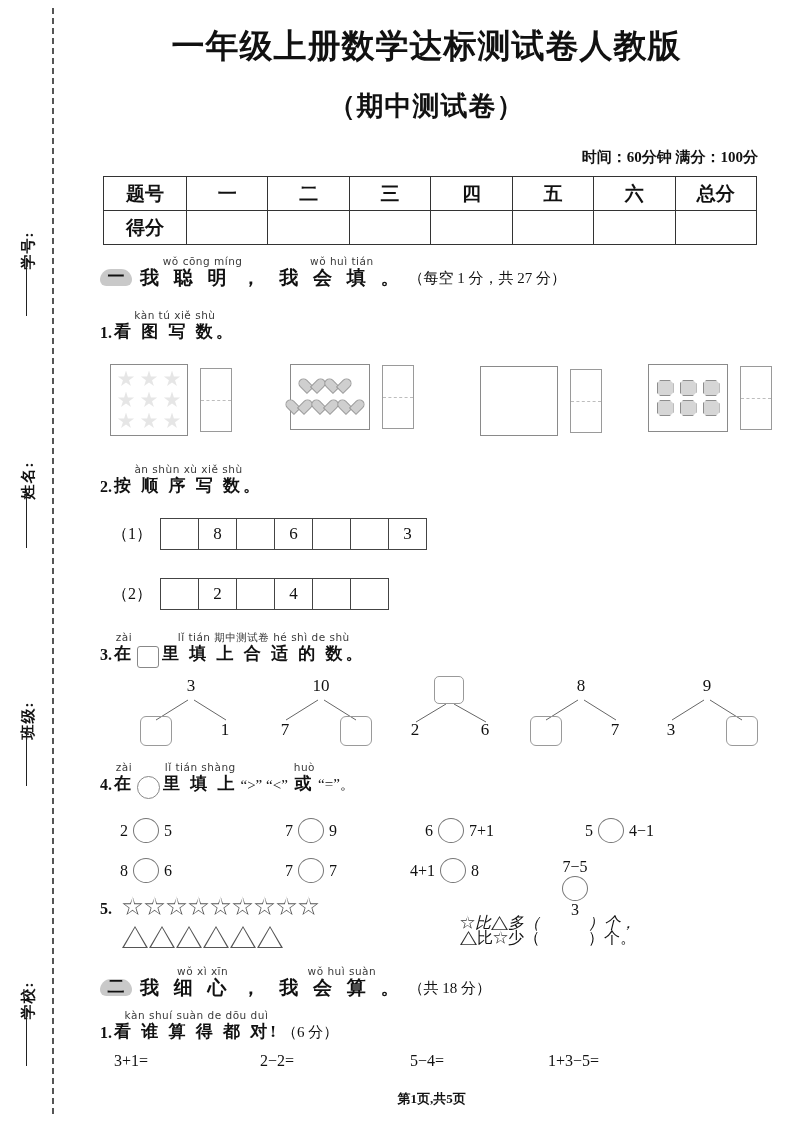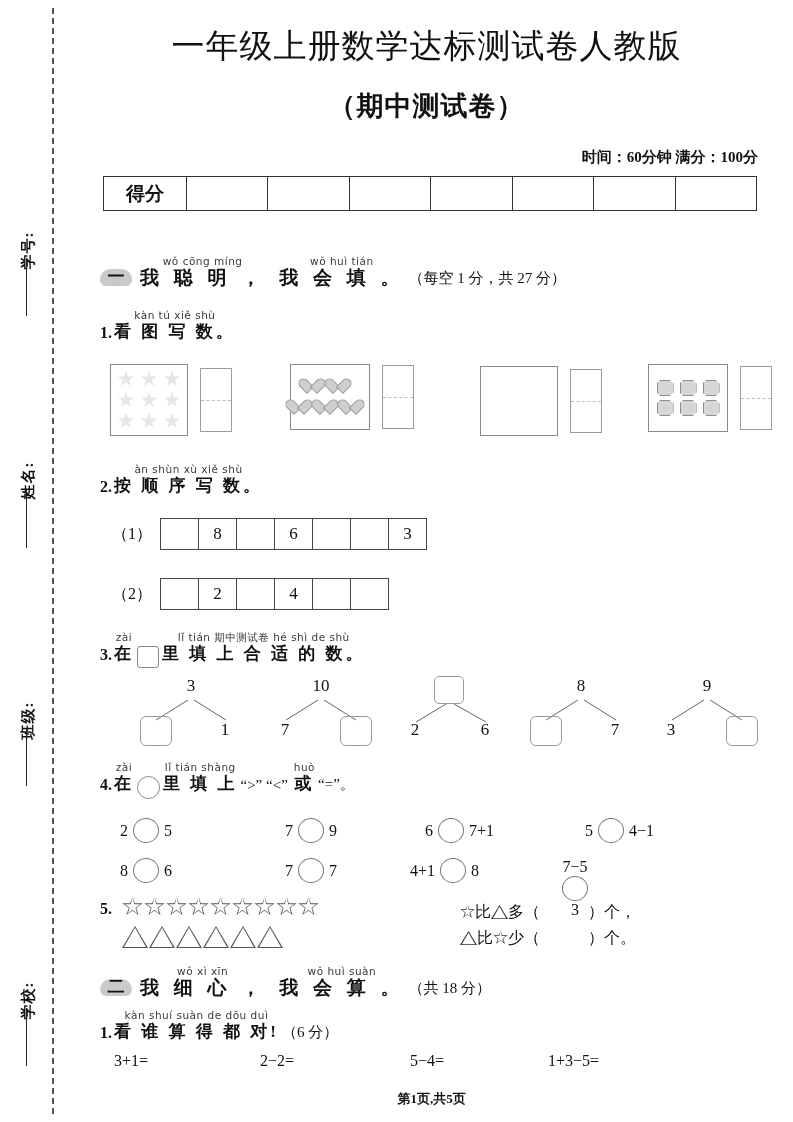--- a/index.html
+++ b/index.html
@@ -43,21 +43,21 @@
     width: 0; height: 58px;
     border-left: 1.4px solid #222;
   }
 
   
   .page { position: absolute; left: 70px; top: 0; width: 723px; height: 1122px; }
 
   .title-main {
     position: absolute; left: 0; top: 24px; width: 713px;
     text-align: center;
-    font-size: 33px; font-weight: normal;
+    font-size: 33px; font-weight: bold;
     font-family: "Liberation Serif", "DejaVu Serif", serif;
     letter-spacing: 1px;
     white-space: nowrap;
   }
   .title-sub {
     position: absolute; left: 0; top: 88px; width: 713px;
     text-align: center;
     font-size: 27px; font-weight: bold;
     letter-spacing: 1px;
   }
@@ -337,20 +337,30 @@
 </div>
 
 <div class="page">
 
   <div class="title-main">一年级上册数学达标测试卷人教版</div>
   <div class="title-sub">（期中测试卷）</div>
   <div class="exam-meta">时间：60分钟 满分：100分</div>
 
   <table class="score-table">
     <tbody>
+        <tr>
+      <td class="lbl">题号</td>
+      <td>一</td>
+      <td>二</td>
+      <td>三</td>
+      <td>四</td>
+      <td>五</td>
+      <td>六</td>
+      <td>总分</td>
+    </tr>
     <tr>
       <td class="lbl">得分</td>
       <td></td>
       <td></td>
       <td></td>
       <td></td>
       <td></td>
       <td></td>
       <td></td>
     </tr>
@@ -606,21 +616,21 @@
       <span class="star-o"></span>
     </div>
     <div class="q5-tris">
       <span class="tri-o"></span>
       <span class="tri-o"></span>
       <span class="tri-o"></span>
       <span class="tri-o"></span>
       <span class="tri-o"></span>
       <span class="tri-o"></span>
     </div>
-    <div class="q5-text" style="top:6px;">
+    <div class="q5-text" style="top:17px;font-style:italic;">
       <span class="mini-star"></span><span>比</span><span class="mini-tri"></span><span>多（</span>
       <span style="display:inline-block;width:44px;"></span><span>）个，</span>
     </div>
     <div class="q5-text" style="top:32px;">
       <span class="mini-tri"></span><span>比</span><span class="mini-star"></span><span>少（</span>
       <span style="display:inline-block;width:44px;"></span><span>）个。</span>
     </div>
   </div>
 
   <div class="sec-head" style="left:30px; top:966px;">

